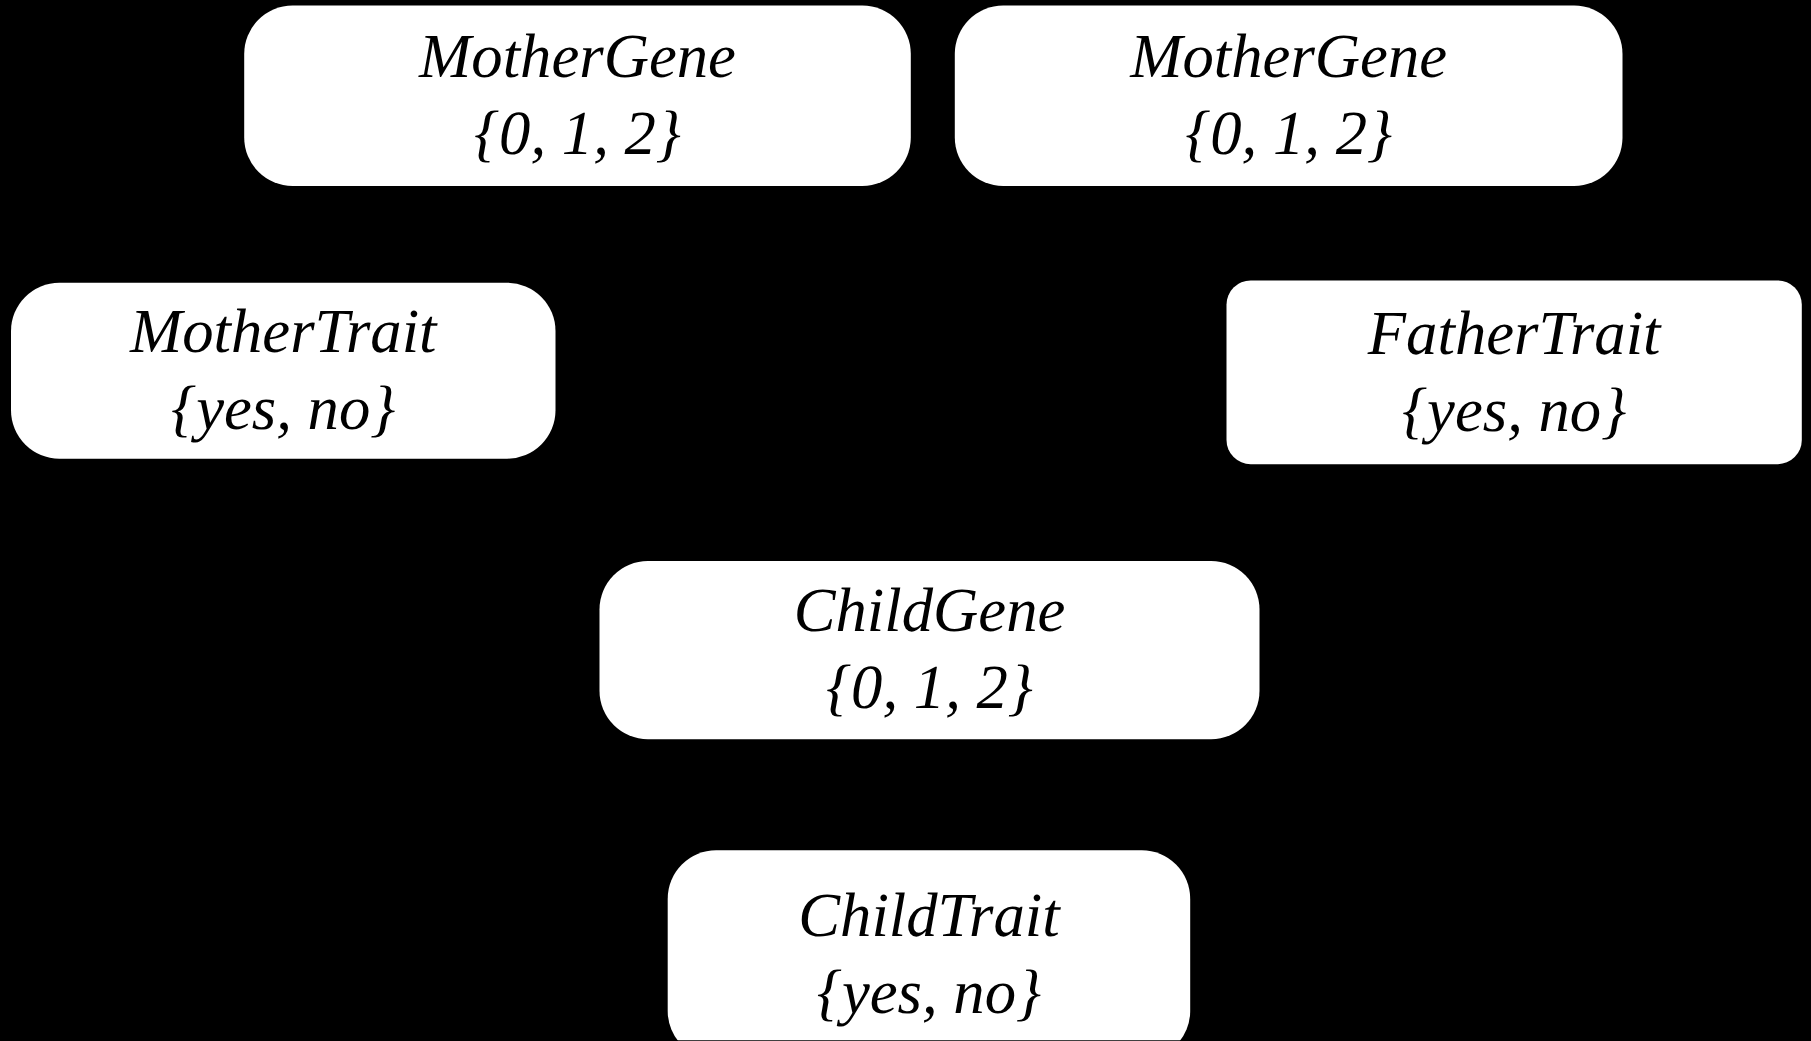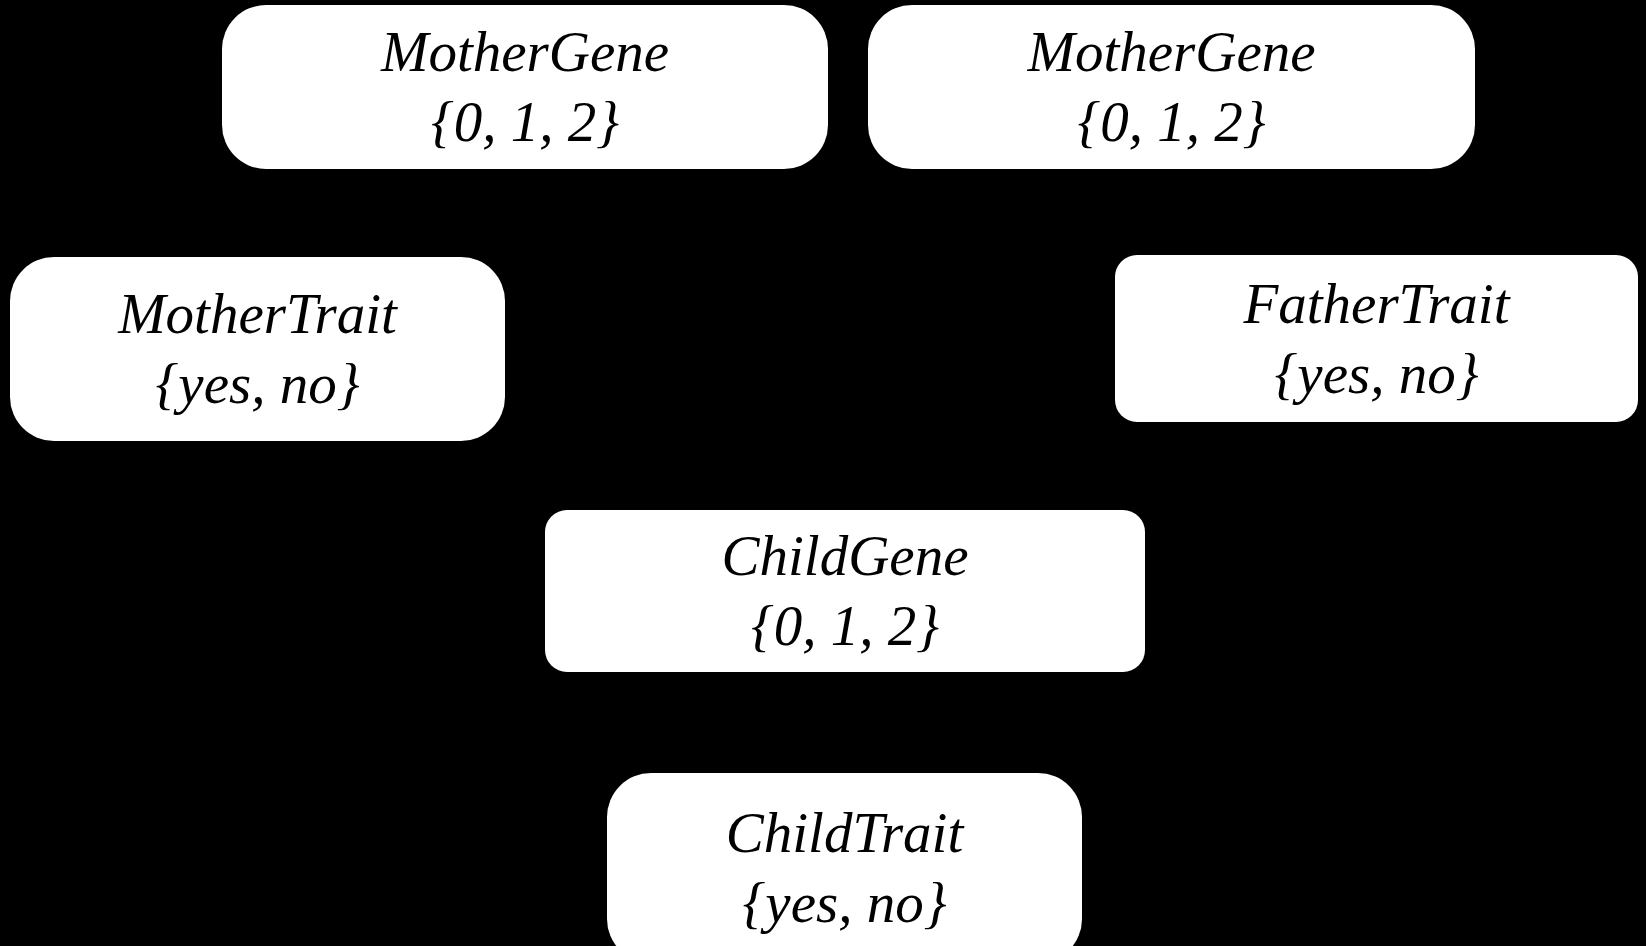--- a/index.html
+++ b/index.html
@@ -27,23 +27,23 @@
     text-align: center;
     font-style: italic;
     font-size: 57px;
     line-height: 70px;
   }
   .node-label, .node-domain {
     white-space: nowrap;
   }
   #node-mother-gene  { left: 222px;  top: 5px;   width: 606px; height: 164px; }
   #node-father-gene  { left: 868px;  top: 5px;   width: 607px; height: 164px; }
-  #node-mother-trait { left: 10px;   top: 257px; width: 495px; height: 184px; }
+  #node-mother-trait { left: 10px;   top: 257px; width: 495px; height: 160px; }
   #node-father-trait { left: 1115px; top: 255px; width: 523px; height: 167px; border-radius: 22px; }
-  #node-child-gene   { left: 545px;  top: 510px; width: 600px; height: 162px; border-radius: 22px; }
+  #node-child-gene   { left: 545px;  top: 510px; width: 600px; height: 162px; }
   #node-child-trait  { left: 607px;  top: 773px; width: 475px; height: 190px; }
 </style>
 </head>
 <body>
 
 <div class="canvas">
 
   <div class="node" id="node-mother-gene">
     <div class="node-label">MotherGene</div>
     <div class="node-domain">{0, 1, 2}</div>

